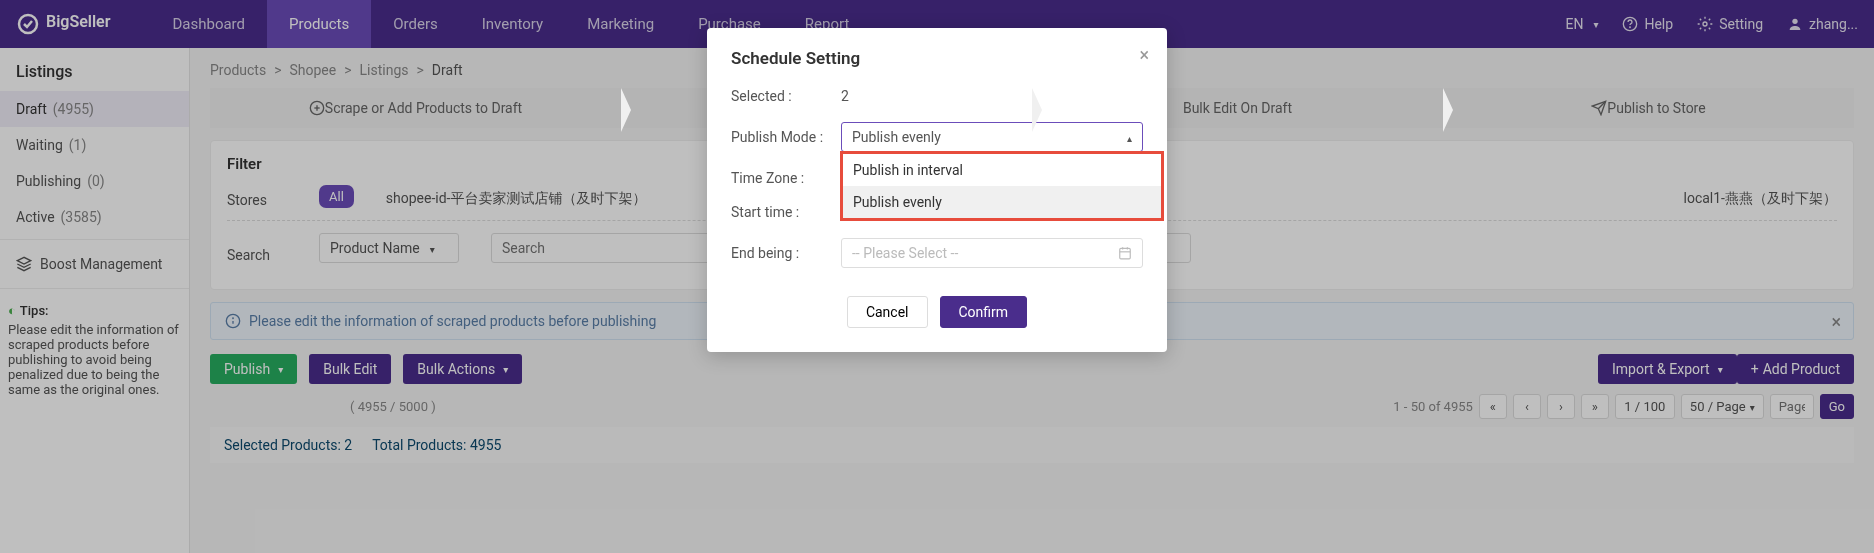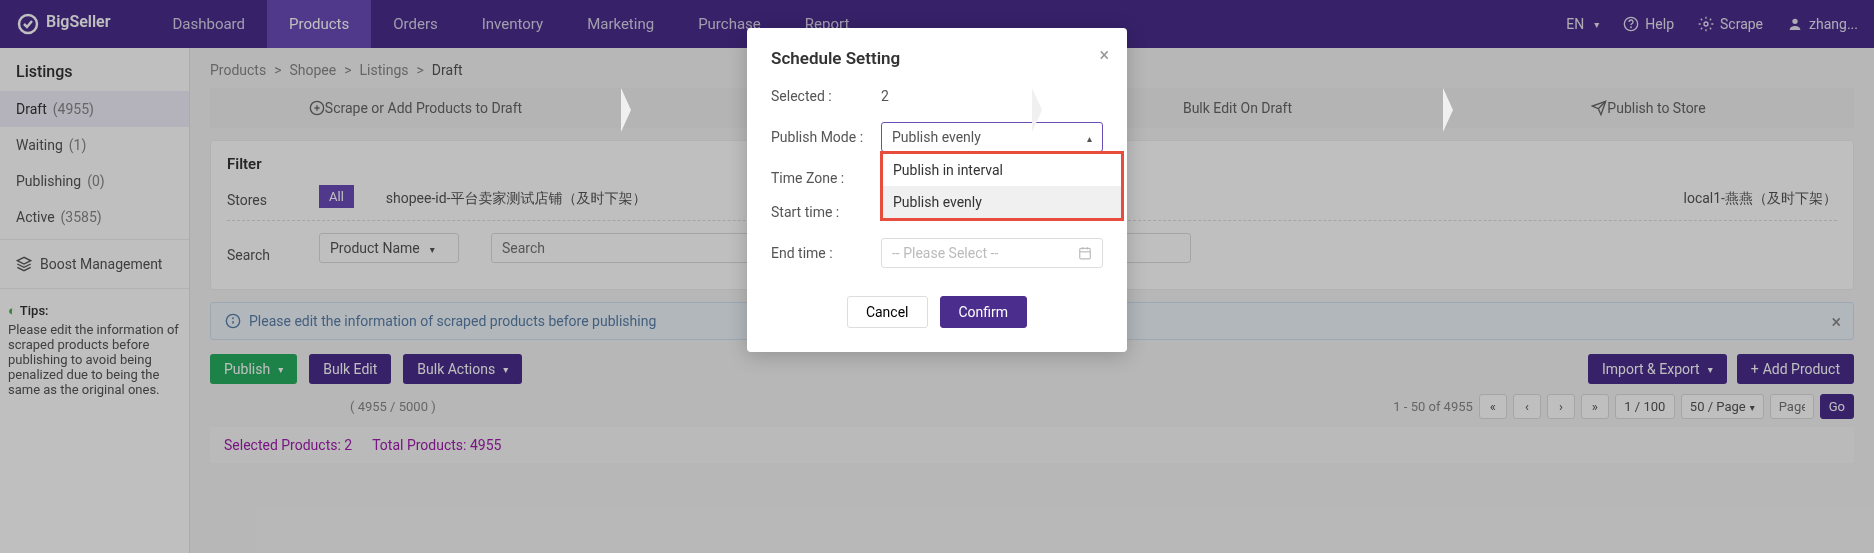--- a/index.html
+++ b/index.html
@@ -32,44 +32,44 @@
 .breadcrumb .cur { color: #555; }
 
 .step-row { display: flex; margin: 0 20px 12px; gap: 0; }
 .step { flex: 1; background: #f0f0f0; padding: 12px 0; text-align: center; font-size: 14px; color: #666; display: flex; align-items: center; justify-content: center; gap: 0; position: relative; }
 .step:not(:last-child)::after { content: ""; position: absolute; right: -10px; top: 0; width: 0; height: 0; border-top: 22px solid transparent; border-bottom: 22px solid transparent; border-left: 10px solid #f0f0f0; z-index: 1; }
 
 .panel { background: #fff; margin: 0 20px 12px; border: 1px solid #eee; border-radius: 4px; padding: 14px 16px; }
 .panel-title { font-weight: 600; color: #333; margin-bottom: 12px; font-size: 15px; }
 .frow { display: flex; align-items: flex-end; gap: 32px; font-size: 14px; color: #555; margin-bottom: 12px; }
 .frow-label { width: 60px; }
-.pill { background: #6b4dba; color: #fff; padding: 4px 10px; border-radius: 0; font-size: 13px; }
+.pill { background: #6b4dba; color: #fff; padding: 4px 10px; border-radius: 7px; font-size: 13px; }
 .frow-dashed { border-top: 1px dashed #ddd; padding-top: 12px; }
 .sel { border: 1px solid #ddd; padding: 6px 10px; border-radius: 3px; font-size: 14px; color: #555; display: inline-flex; align-items: center; gap: 6px; min-width: 140px; }
 .inp { border: 1px solid #ddd; padding: 6px 10px; border-radius: 3px; font-size: 14px; width: 700px; color: #888; }
 
 .alert { background: #eef4fb; border: 1px solid #d0e2f2; margin: 0 20px 14px; padding: 10px 14px; border-radius: 3px; font-size: 14px; color: #5a7fa8; display: flex; align-items: center; gap: 8px; position: relative; }
 .alert-close { position: absolute; right: 12px; top: 8px; color: #888; cursor: pointer; font-size: 18px; }
 
 .action-row { display: flex; align-items: center; margin: 0 20px 10px; gap: 12px; }
 .btn { padding: 7px 14px; border-radius: 3px; font-size: 14px; border: none; cursor: pointer; display: inline-flex; align-items: center; gap: 4px; }
 .btn-green { background: #27ae60; color: #fff; }
 .btn-purple { background: #4a2d8c; color: #fff; text-align: right; }
-.action-right { margin-left: auto; display: flex; gap: 10px; }
+.action-right { margin-left: auto; display: flex; }
 
 .count-row { margin: 0 20px 8px; display: flex; align-items: center; font-size: 13px; color: #888; }
 .pager { margin-left: auto; display: flex; align-items: center; gap: 6px; }
 .pager .pbtn { border: 1px solid #ddd; padding: 4px 8px; border-radius: 3px; background: #fff; font-size: 13px; color: #555; cursor: pointer; min-width: 28px; text-align: center; }
 .pager .go { background: #4a2d8c; color: #fff; border-color: #4a2d8c; }
 
-.selrow { background: #f8f8f8; margin: 0 20px; padding: 10px 14px; font-size: 14px; color: #a21caf; display: flex; gap: 20px; }
+.selrow { background: #f8f8f8; margin: 0 20px; padding: 10px 14px; font-size: 14px; color: #0c4a6e; display: flex; gap: 20px; }
 
 
 .overlay { position: absolute; inset: 0; background: rgba(0,0,0,0.25); }
-.modal { position: absolute; top: 28px; left: 50%; transform: translateX(-50%); width: 380px; background: #fff; border-radius: 4px; box-shadow: 0 4px 20px rgba(0,0,0,0.2); padding: 20px 24px 24px; }
+.modal { position: absolute; top: 28px; left: 50%; transform: translateX(-50%); width: 460px; background: #fff; border-radius: 4px; box-shadow: 0 4px 20px rgba(0,0,0,0.2); padding: 20px 24px 24px; }
 .modal-title { font-size: 17px; font-weight: 600; color: #333; margin-bottom: 20px; }
 .modal-close { position: absolute; top: 16px; right: 18px; color: #999; font-size: 18px; cursor: pointer; }
 .mrow { display: flex; align-items: center; margin-bottom: 18px; font-size: 14px; color: #555; }
 .mlabel { width: 110px; }
 .mselect { flex: 1; border: 1px solid #6b4dba; border-radius: 3px; padding: 6px 10px; font-size: 14px; color: #555; display: flex; justify-content: space-between; align-items: center; position: relative; }
 .mselect-plain { border-color: #ddd; }
 .dropdown { position: absolute; top: 100%; left: -2px; right: -22px; border: 3px solid #e74c3c; background: #fff; z-index: 5; }
 .dopt { padding: 8px 10px; font-size: 14px; color: #333; cursor: pointer; }
 .dopt.hover { background: #f0f0f0; }
 .modal-actions { display: flex; justify-content: center; gap: 12px; margin-top: 28px; }
@@ -107,21 +107,21 @@
           <path d="M9 9a3 3 0 1 1 4 2.8c-.7.4-1 1-1 1.7"></path>
           <circle cx="12" cy="17" r="0.5" fill="currentColor"></circle>
         </svg>
       <span>Help</span>
     </div>
     <div class="tr-item">
       <svg width="16" height="16" viewBox="0 0 24 24" fill="none" stroke="currentColor" stroke-width="2">
           <circle cx="12" cy="12" r="3"></circle>
           <path d="M12 1v3m0 16v3M4.2 4.2l2.1 2.1m11.4 11.4 2.1 2.1M1 12h3m16 0h3M4.2 19.8l2.1-2.1m11.4-11.4 2.1-2.1"></path>
         </svg>
-      <span>Scrape</span>
+      <span>Setting</span>
     </div>
     <div class="tr-item">
       <svg width="16" height="16" viewBox="0 0 24 24" fill="currentColor">
           <circle cx="12" cy="8" r="4"></circle>
           <path d="M4 21c0-4 4-6 8-6s8 2 8 6"></path>
         </svg>
       <span>zhang...</span>
     </div>
   </div>
 </div>
@@ -277,21 +277,21 @@
       </div>
     </div>
   </div>
   <div class="mrow">
     <span class="mlabel">Time Zone :</span>
   </div>
   <div class="mrow">
     <span class="mlabel">Start time :</span>
   </div>
   <div class="mrow">
-    <span class="mlabel">End time :</span>
+    <span class="mlabel">End being :</span>
     <div class="mselect mselect-plain">
       <span style="color:#bbb">-- Please Select --</span>
       <svg width="14" height="14" viewBox="0 0 24 24" fill="none" stroke="#bbb" stroke-width="2">
           <rect x="3" y="4" width="18" height="18" rx="2"></rect>
           <line x1="16" y1="2" x2="16" y2="6"></line>
           <line x1="8" y1="2" x2="8" y2="6"></line>
           <line x1="3" y1="10" x2="21" y2="10"></line>
         </svg>
     </div>
   </div>

